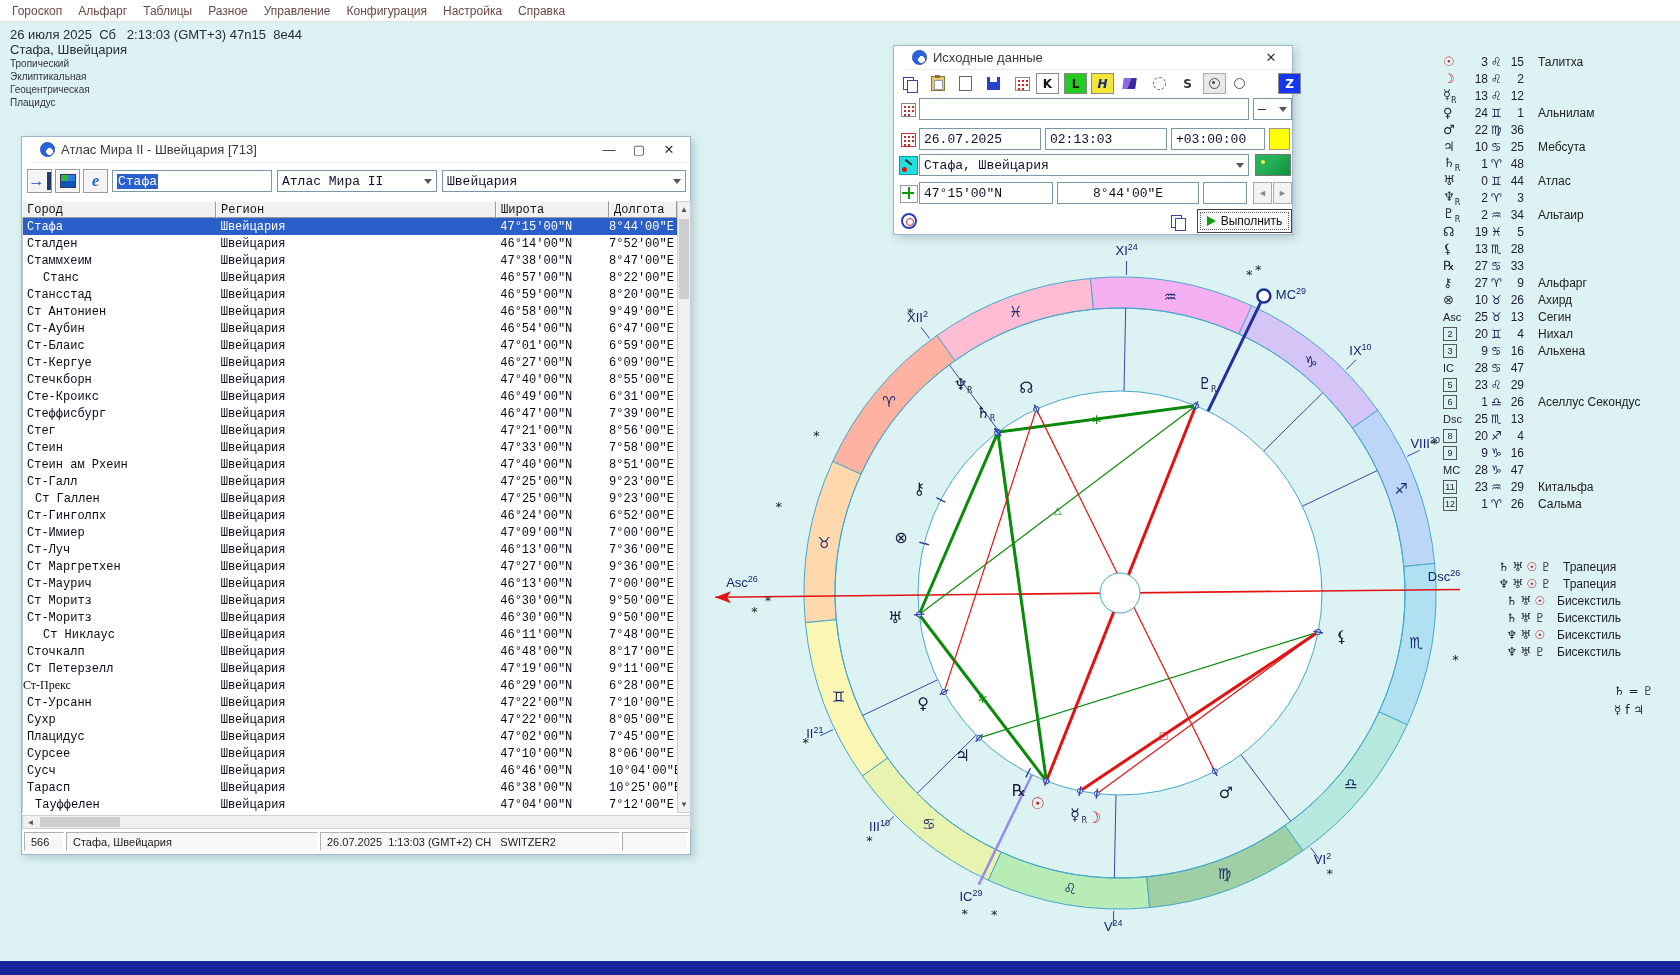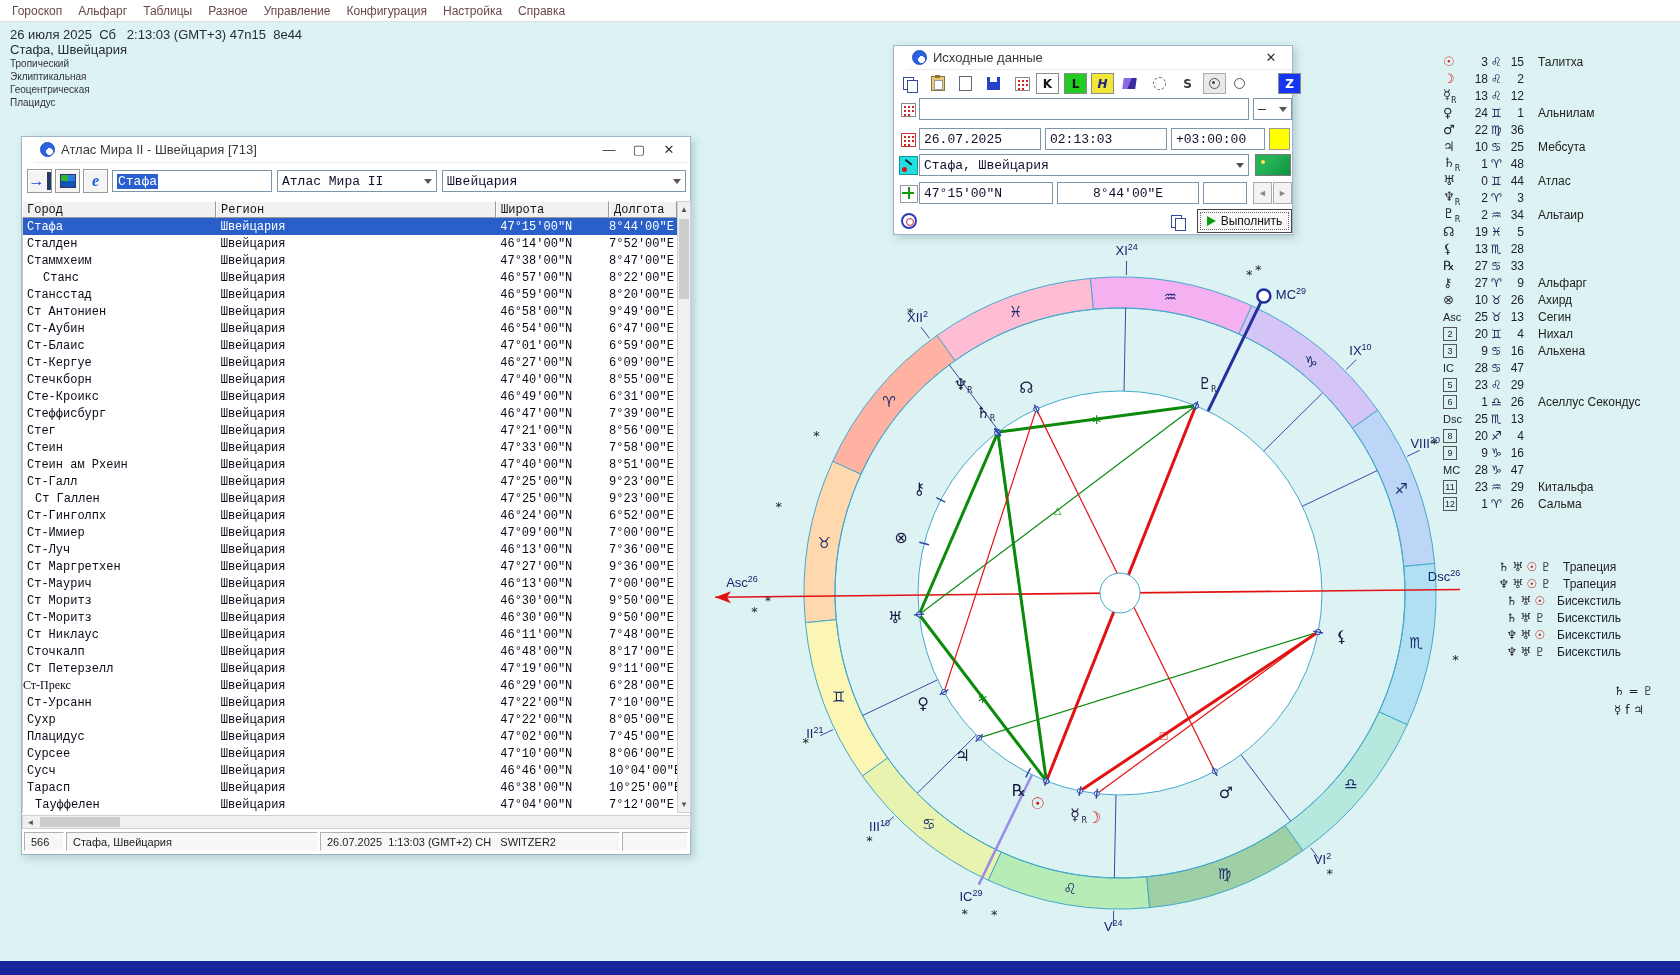--- a/index.html
+++ b/index.html
@@ -452,21 +452,21 @@
           <span class="tc" style="width: 113px; padding-left: 4px;">46°30'00"N</span>
           <span class="tc" style="width: 68px; padding-left: 0px; text-align: right; padding-right: 4px;">9°50'00"E</span>
         </div>
         <div class="trow">
           <span class="tc" style="width: 194px; padding-left: 4px;">Ст-Моритз</span>
           <span class="tc" style="width: 280px; padding-left: 4px;">Швейцария</span>
           <span class="tc" style="width: 113px; padding-left: 4px;">46°30'00"N</span>
           <span class="tc" style="width: 68px; padding-left: 0px; text-align: right; padding-right: 4px;">9°50'00"E</span>
         </div>
         <div class="trow">
-          <span class="tc" style="width: 194px; padding-left: 4px;">Ст Никлаус</span>
+          <span class="tc" style="width: 194px; padding-left: 20px;">Ст Никлаус</span>
           <span class="tc" style="width: 280px; padding-left: 4px;">Швейцария</span>
           <span class="tc" style="width: 113px; padding-left: 4px;">46°11'00"N</span>
           <span class="tc" style="width: 68px; padding-left: 0px; text-align: right; padding-right: 4px;">7°48'00"E</span>
         </div>
         <div class="trow">
           <span class="tc" style="width: 194px; padding-left: 4px;">Сточкалп</span>
           <span class="tc" style="width: 280px; padding-left: 4px;">Швейцария</span>
           <span class="tc" style="width: 113px; padding-left: 4px;">46°48'00"N</span>
           <span class="tc" style="width: 68px; padding-left: 0px; text-align: right; padding-right: 4px;">8°17'00"E</span>
         </div>

